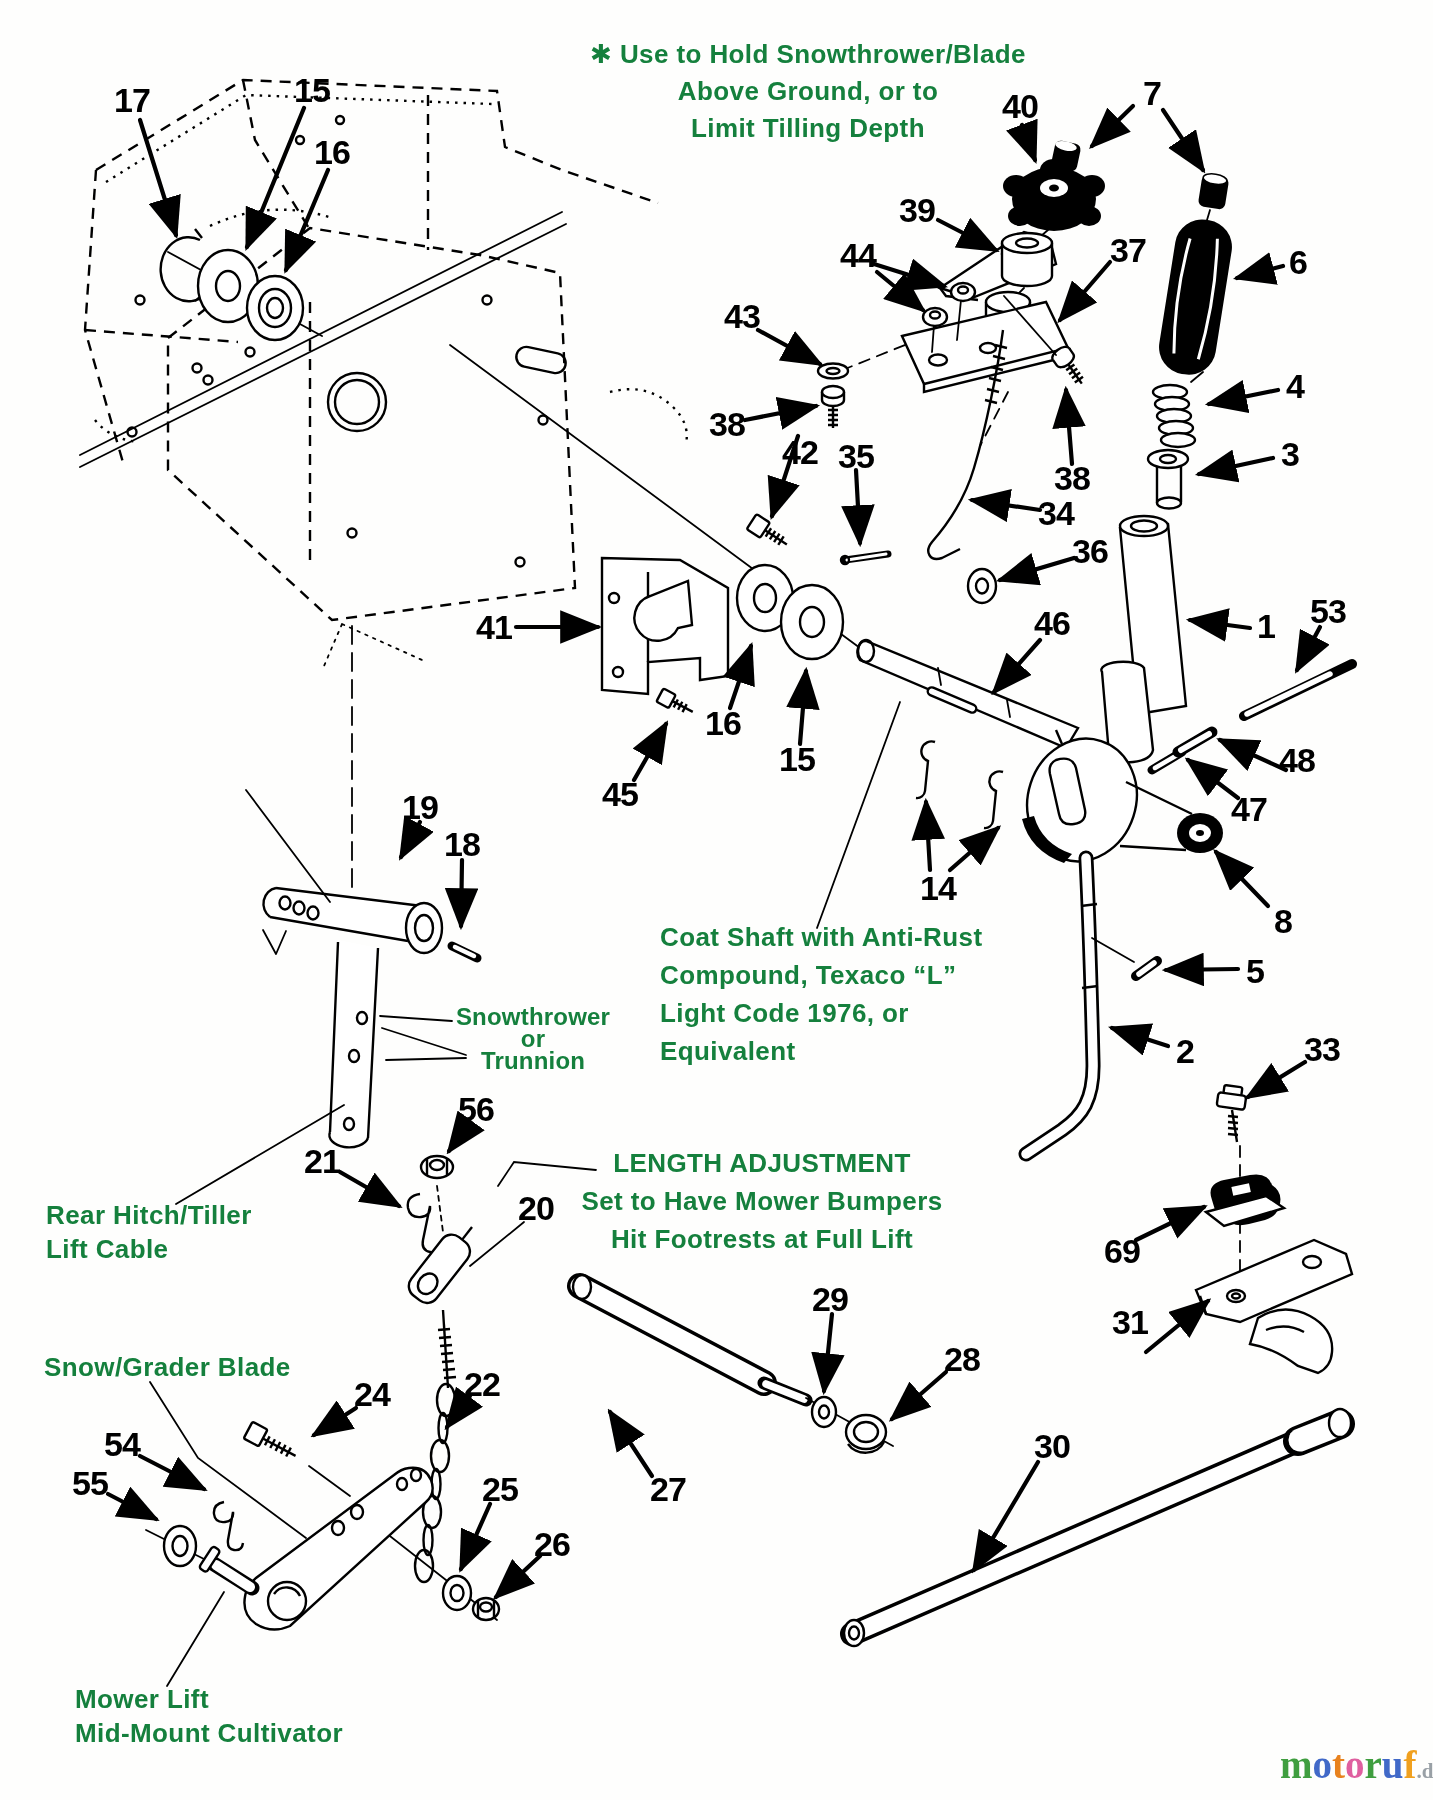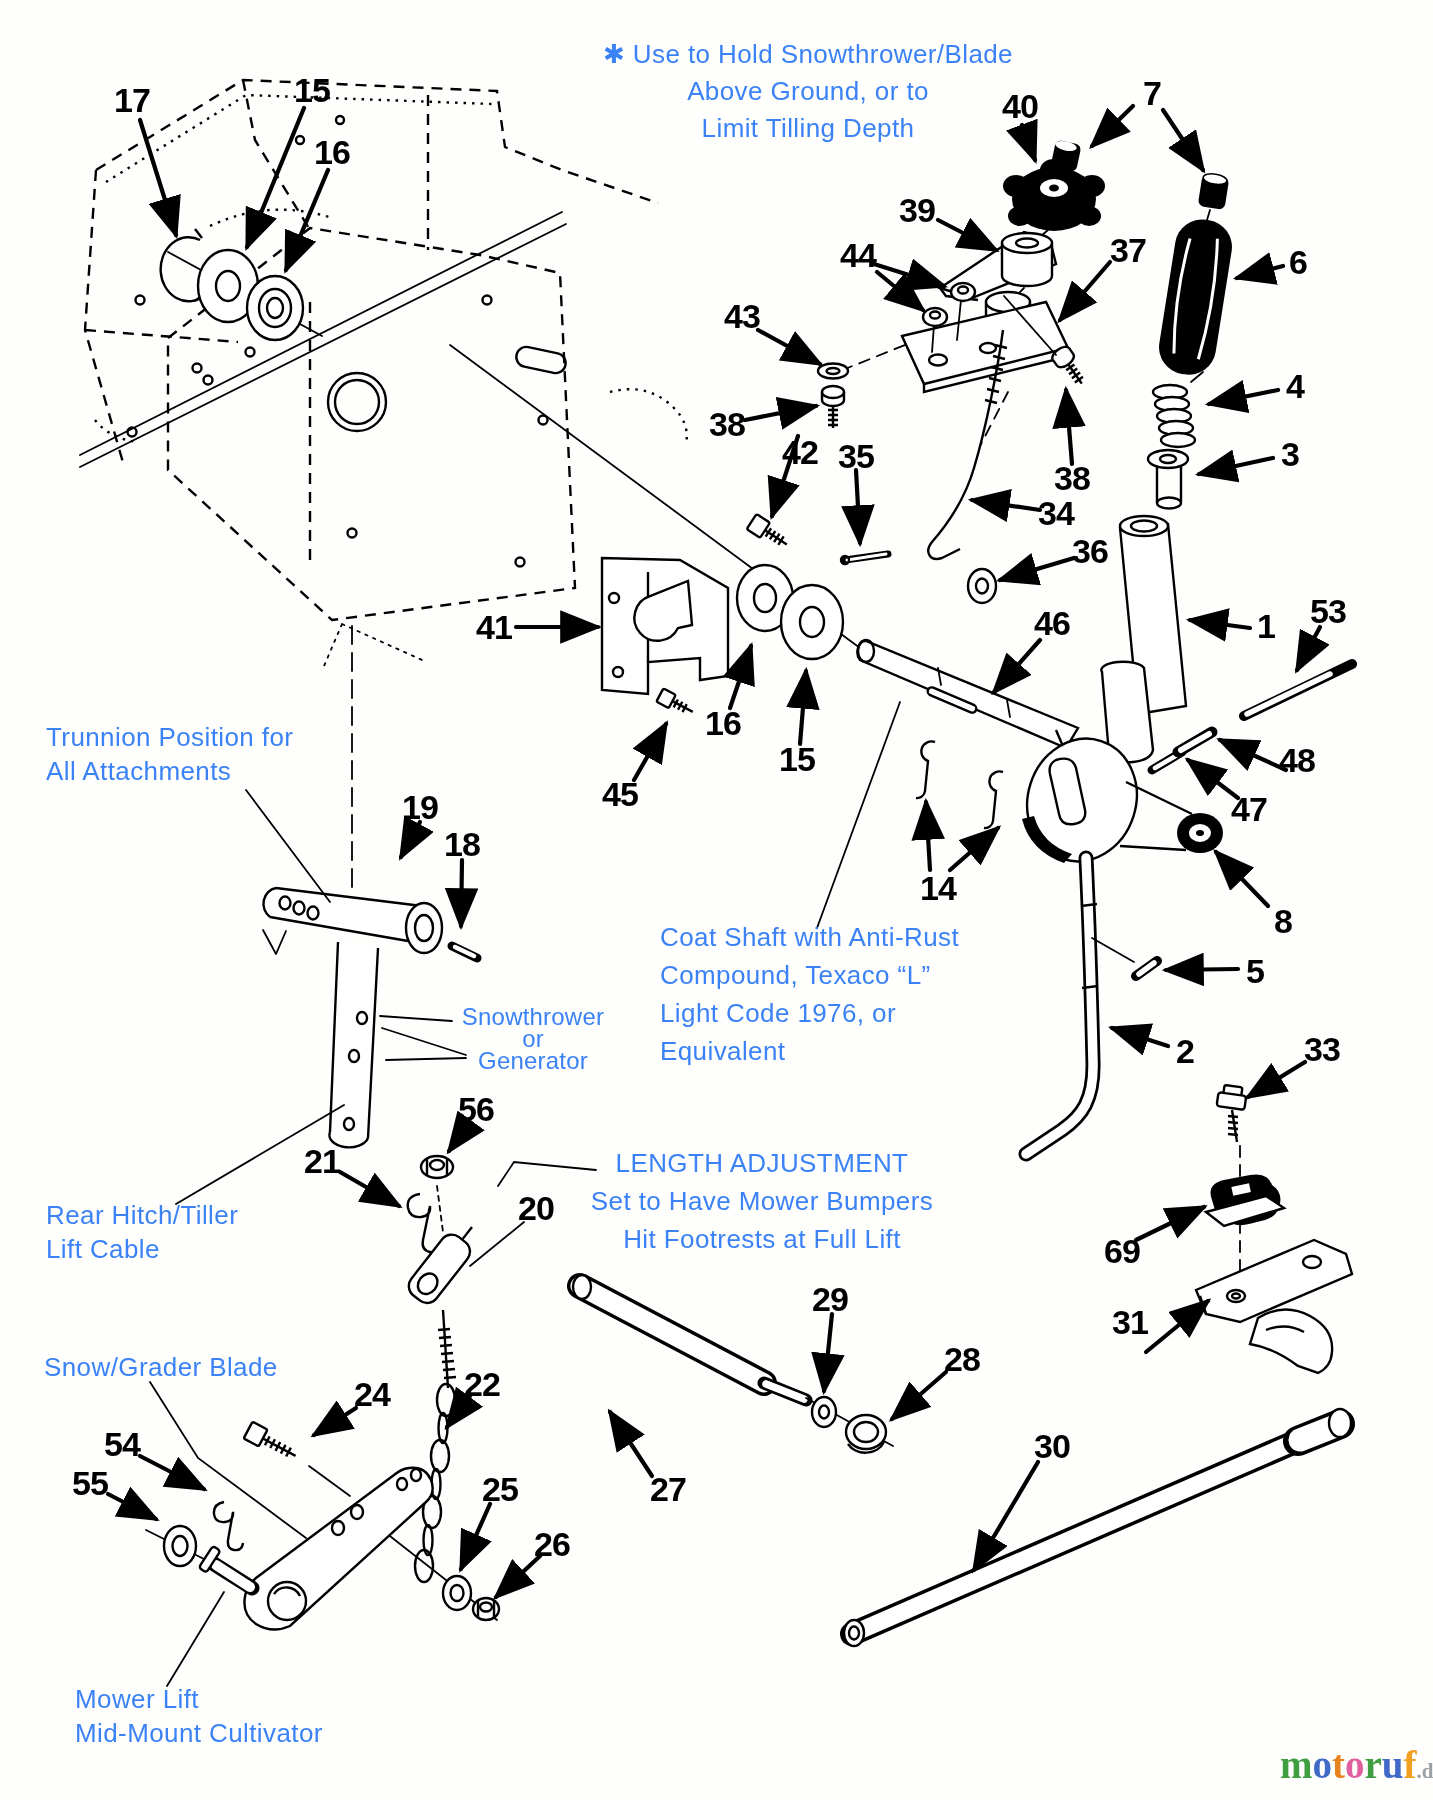--- a/index.html
+++ b/index.html
@@ -1,22 +1,22 @@
 <!DOCTYPE html>
 <html><head>
 <meta charset="utf-8">
 <style>
   html,body{margin:0;padding:0;background:#e8e8e8}
   #stage{position:relative;width:1433px;height:1800px;background:#fefefd;overflow:hidden;
          font-family:"Liberation Sans","DejaVu Sans",sans-serif}
   #art{position:absolute;left:0;top:0}
   .plabel{position:absolute;transform:translate(-50%,-50%);font-weight:bold;font-size:34px;
           letter-spacing:-1px;color:#000;line-height:1;white-space:nowrap}
-  .note{position:absolute;font-weight:normal;font-size:26px;line-height:34px;letter-spacing:.4px;
-        color:#3b82f6;white-space:pre-line}
+  .note{position:absolute;font-weight:bold;font-size:26px;line-height:34px;letter-spacing:.4px;
+        color:#15803d;white-space:pre-line}
   .center{text-align:center}
   #note-hold{left:573px;top:36px;width:470px;line-height:37px}
   #note-trunnion{left:46px;top:720px}
   #note-extra{left:44px;top:958px}
   #note-snowgen{left:438px;top:1006px;width:190px;font-size:24px;line-height:22px;letter-spacing:.2px}
   #note-rearhitch{left:46px;top:1198px}
   #note-snowgrader{left:44px;top:1350px}
   #note-coatshaft{left:660px;top:918px;line-height:38px}
   #note-length{left:560px;top:1144px;width:404px;line-height:38px}
   #note-mowerlift{left:75px;top:1682px}
@@ -523,25 +523,23 @@
 <div class="plabel" style="left:122px;top:1444px">54</div>
 <div class="plabel" style="left:90px;top:1483px">55</div>
 <div class="plabel" style="left:500px;top:1489px">25</div>
 <div class="plabel" style="left:552px;top:1544px">26</div>
 <div class="plabel" style="left:668px;top:1489px">27</div>
 <div class="plabel" style="left:1052px;top:1446px">30</div>
 
 <div class="note center" id="note-hold">✱ Use to Hold Snowthrower/Blade
 Above Ground, or to
 Limit Tilling Depth</div>
-<div class="note" id="note-trunnion">Trunnion Position for
-All Attachments</div>
 <div class="note center" id="note-snowgen">Snowthrower
 or
-Generator</div>
+Trunnion</div>
 <div class="note" id="note-rearhitch">Rear Hitch/Tiller
 Lift Cable</div>
 <div class="note" id="note-snowgrader">Snow/Grader Blade</div>
 <div class="note" id="note-coatshaft">Coat Shaft with Anti-Rust
 Compound, Texaco “L”
 Light Code 1976, or
 Equivalent</div>
 <div class="note" id="note-mowerlift">Mower Lift
 Mid-Mount Cultivator</div>
 <div class="note center" id="note-length">LENGTH ADJUSTMENT

